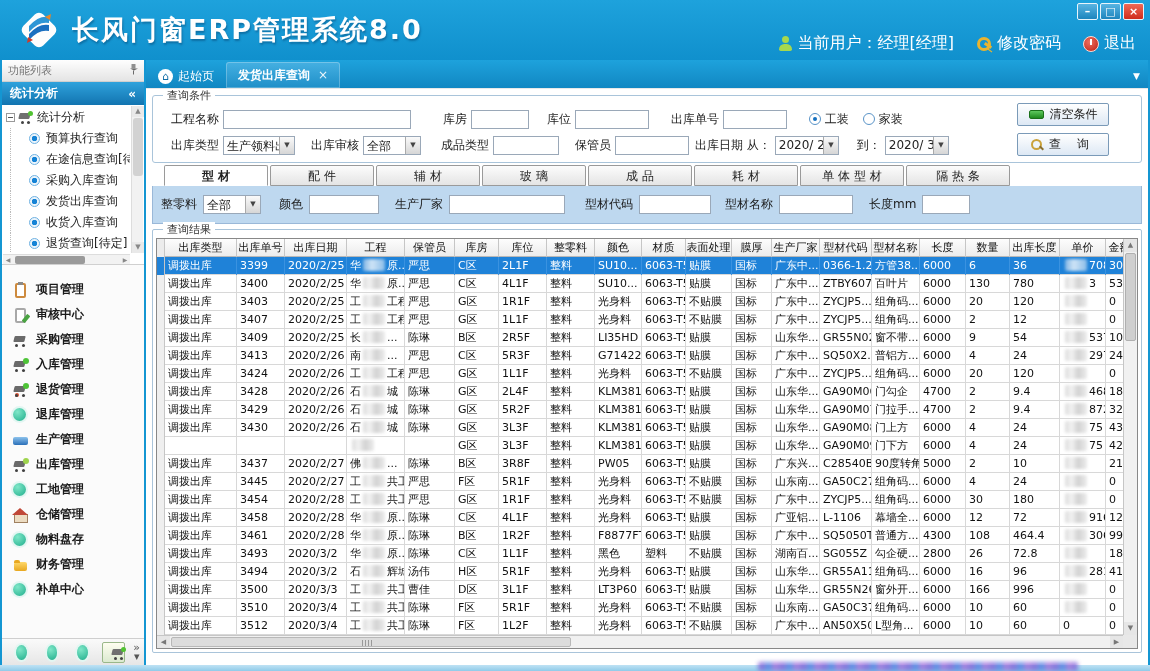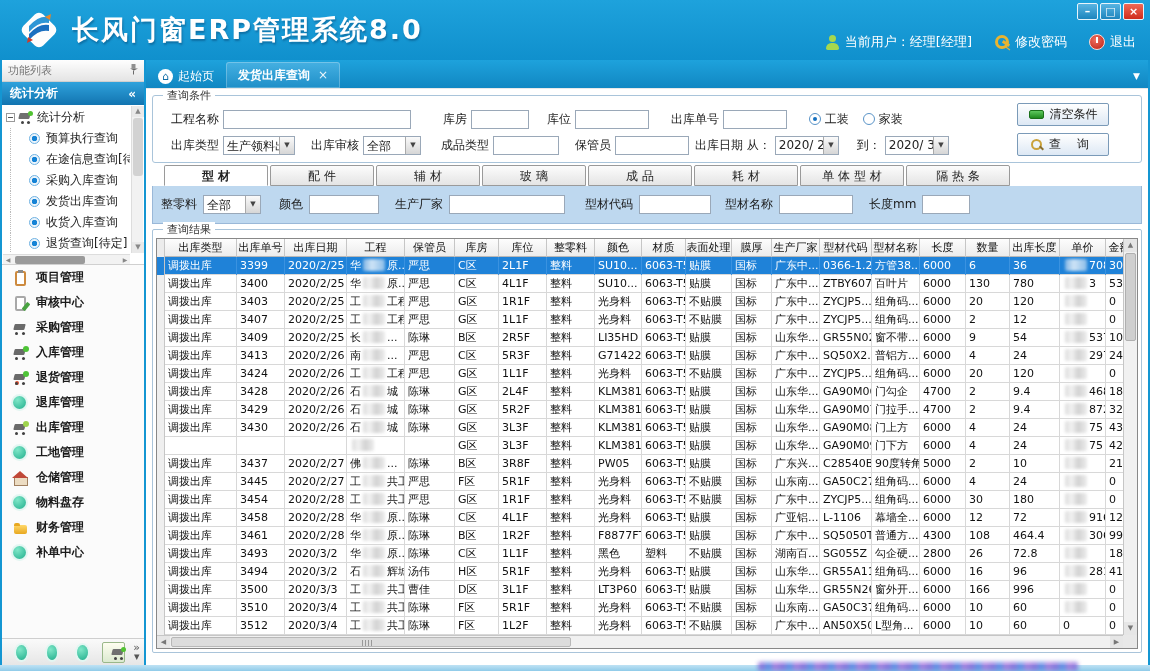--- a/index.html
+++ b/index.html
@@ -6,21 +6,21 @@
   html,body{background:#555;}
   body{font-family:"DejaVu Sans","Liberation Sans",sans-serif;}
   .win{position:relative;width:1150px;height:671px;background:#1496d2;overflow:hidden;}
   
   .titlebar{position:relative;height:60px;background:linear-gradient(#1ea2dc,#1090cd);}
   .logo{position:absolute;left:16px;top:7px;}
   .app-title{position:absolute;left:72px;top:12px;font-size:27px;font-weight:bold;color:#fff;letter-spacing:2px;text-shadow:1px 2px 2px rgba(0,40,80,.35);}
   .winctl{position:absolute;top:3px;right:6px;display:flex;gap:2px;}
   .wbtn{width:21px;height:17px;border:1px solid #e8f4fb;background:linear-gradient(#58b4e2,#1d85bd);color:#fff;font-size:11px;line-height:15px;text-align:center;font-weight:bold;border-radius:2px;cursor:default;}
   .wbtn.close{background:linear-gradient(#f06a56,#cf2c1c);}
-  .userstrip{position:absolute;right:14px;top:33px;display:flex;align-items:center;gap:8px;color:#fff;font-size:13px;}
+  .userstrip{position:absolute;right:14px;top:33px;display:flex;align-items:center;gap:8px;color:#fff;font-size:16px;}
   .userstrip .grp{display:flex;align-items:center;gap:5px;margin-left:14px;}
   .icon-user{width:15px;height:15px;position:relative;display:inline-block;}
   .icon-user::before{content:"";position:absolute;left:4px;top:0;width:7px;height:7px;border-radius:50%;background:#a6d84e;}
   .icon-user::after{content:"";position:absolute;left:1px;bottom:0;width:13px;height:7px;border-radius:6px 6px 2px 2px;background:#a6d84e;}
   .icon-key{width:16px;height:16px;position:relative;display:inline-block;}
   .icon-key::before{content:"";position:absolute;left:1px;top:1px;width:8px;height:8px;border:3px solid #e8b430;border-radius:50%;}
   .icon-key::after{content:"";position:absolute;left:8px;top:8px;width:8px;height:3px;background:#e8b430;box-shadow:4px 3px 0 -1px #e8b430;transform:rotate(35deg);}
   .icon-power{width:16px;height:16px;border-radius:50%;background:radial-gradient(circle at 40% 35%,#f07060,#bb1f12);position:relative;display:inline-block;border:1px solid #ffd8d0;}
   .icon-power::before{content:"";position:absolute;left:6px;top:2px;width:2px;height:6px;background:#fff;}
   
@@ -42,21 +42,21 @@
   .tree-item{display:flex;align-items:center;height:21px;font-size:12px;color:#222;padding-left:18px;white-space:nowrap;border-left:1px dotted #bbb;margin-left:6px;}
   .bullet{width:11px;height:11px;border-radius:50%;border:1px solid #6fb2e2;background:radial-gradient(circle at 50% 50%,#1583d6 0 2.5px,#eaf4fc 3px);margin-right:6px;flex:0 0 11px;}
   .vscroll-t{position:absolute;right:1px;top:1px;width:12px;bottom:11px;background:#f2f2f2;border-left:1px solid #ddd;}
   .vscroll-t .up,.vscroll-t .dn{position:absolute;left:0;width:12px;height:11px;font-size:7px;color:#888;text-align:center;line-height:11px;background:#e9e9e9;}
   .vscroll-t .dn{bottom:0;}
   .vscroll-t .thumb{position:absolute;left:1px;top:12px;width:10px;height:58px;background:#d2d2d2;border-radius:3px;}
   .hscroll-t{position:absolute;left:1px;right:14px;bottom:0;height:10px;background:#f2f2f2;border-top:1px solid #ddd;}
   .hscroll-t .lt,.hscroll-t .rt{position:absolute;top:0;width:10px;height:10px;font-size:6px;color:#888;text-align:center;line-height:10px;}
   .hscroll-t .rt{right:0;}
   .hscroll-t .thumb{position:absolute;left:12px;top:1px;width:70px;height:8px;background:#9a9a9a;border-radius:2px;}
-  .groups{flex:1;overflow:hidden;background:#fbfbfb;}
+  .groups{flex:1;overflow:hidden;background:#fbfbfb;margin-top:12px;}
   .group-item{display:flex;align-items:center;height:25px;font-size:12px;font-weight:bold;color:#1a1a1a;cursor:default;}
   .gi{width:17px;height:16px;display:inline-block;position:relative;flex:0 0 17px;margin:0 7px 0 10px;}
   .gi i{position:absolute;}
   .gi-circle-teal::before{content:"";position:absolute;left:1px;top:1px;width:13px;height:13px;border-radius:50%;background:radial-gradient(circle at 35% 30%,#7fe7c8,#1fae8c);box-shadow:0 0 0 2px #e3f6f2;}
   .gi-cart-dark::before,.gi-cart-green::before,.gi-cart-return::before,.gi-cart-out::before{content:"";position:absolute;left:2px;top:4px;width:11px;height:6px;background:#6a6a6a;transform:skewX(-14deg);border-radius:1px;}
   .gi-cart-dark::after,.gi-cart-green::after,.gi-cart-return::after,.gi-cart-out::after{content:"";position:absolute;left:3px;bottom:1px;width:3px;height:3px;border-radius:50%;background:#404040;box-shadow:7px 0 0 #404040;}
   .gi-cart-green i{right:0;top:1px;width:6px;height:6px;border-radius:50%;background:#4ec437;}
   .gi-cart-out i{right:0;top:1px;width:6px;height:6px;border-radius:50%;background:#9ed44c;}
   .gi-cart-return i{right:0;top:1px;width:6px;height:6px;border-radius:50%;background:#4ec437;box-shadow:-9px 9px 0 -1px #e05030;}
   .gi-clipboard-orange::before{content:"";position:absolute;left:3px;top:1px;right:3px;bottom:0;background:#fff;border:2px solid #cd8a3e;border-radius:2px;}
@@ -263,20 +263,26 @@
             </span>
             <span>退货管理</span>
           </div>
           <div class="group-item">
             <span class="gi gi-circle-teal">
               <i></i>
             </span>
             <span>退库管理</span>
           </div>
           <div class="group-item">
+            <span class="gi gi-machine-blue">
+              <i></i>
+            </span>
+            <span>生产管理</span>
+          </div>
+          <div class="group-item">
             <span class="gi gi-cart-out">
               <i></i>
             </span>
             <span>出库管理</span>
           </div>
           <div class="group-item">
             <span class="gi gi-circle-teal">
               <i></i>
             </span>
             <span>工地管理</span>

